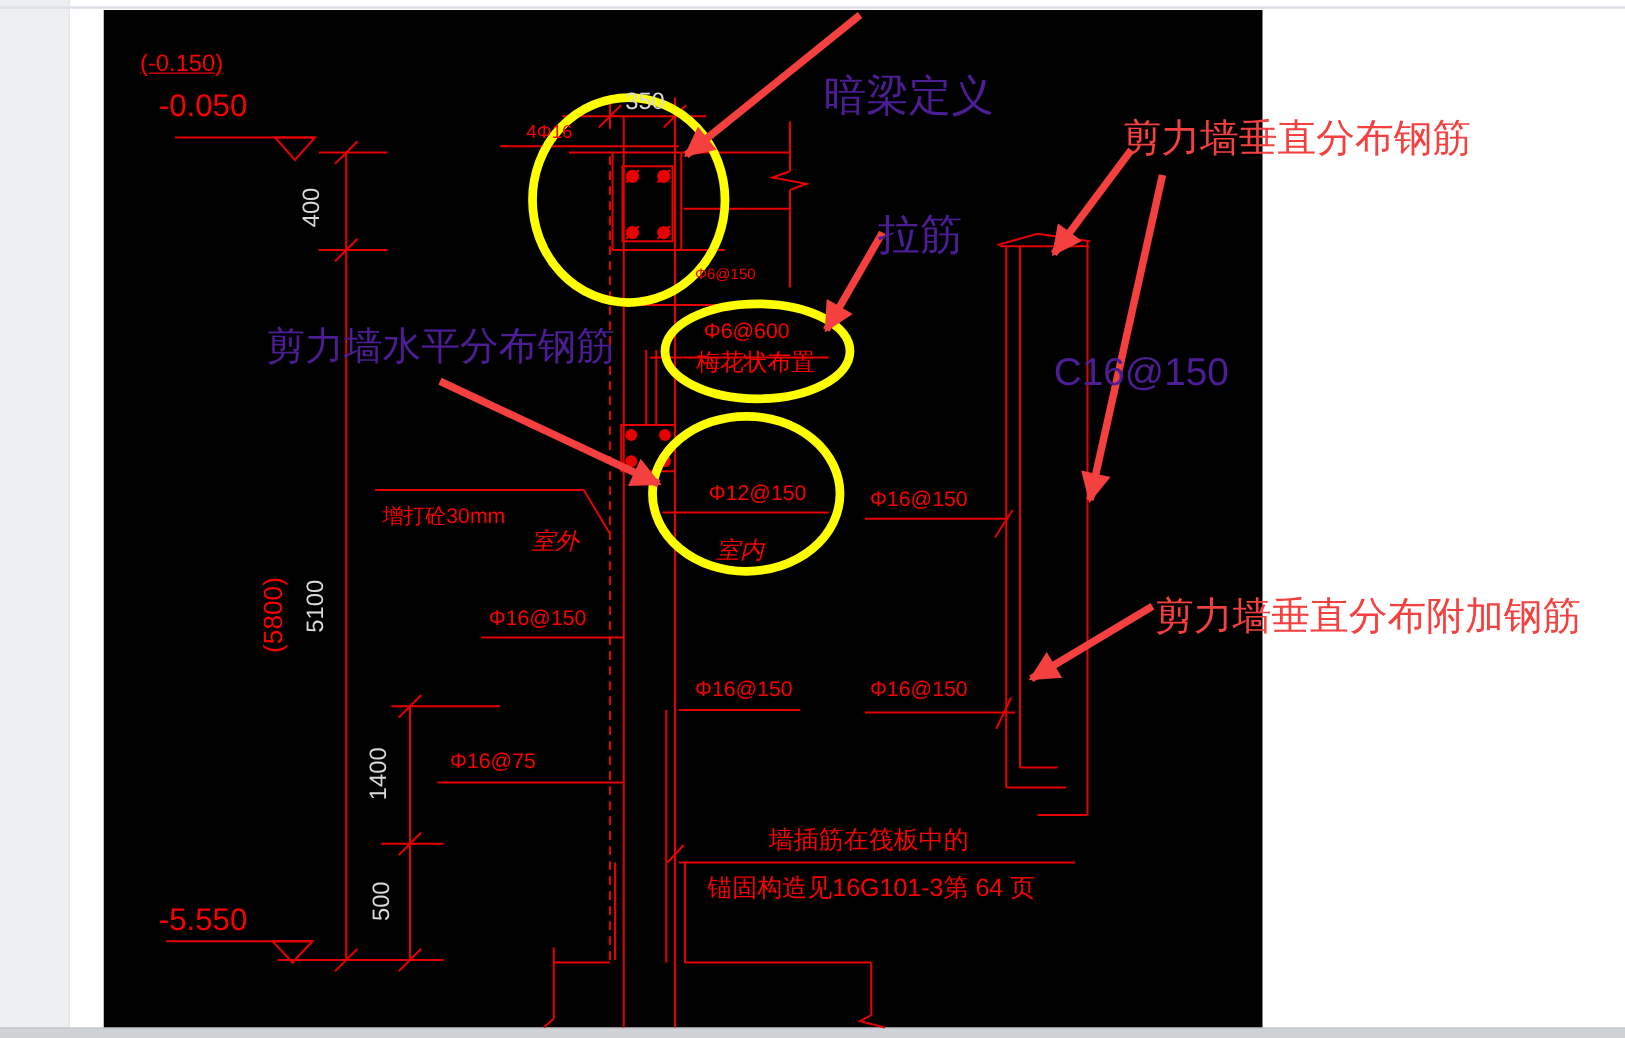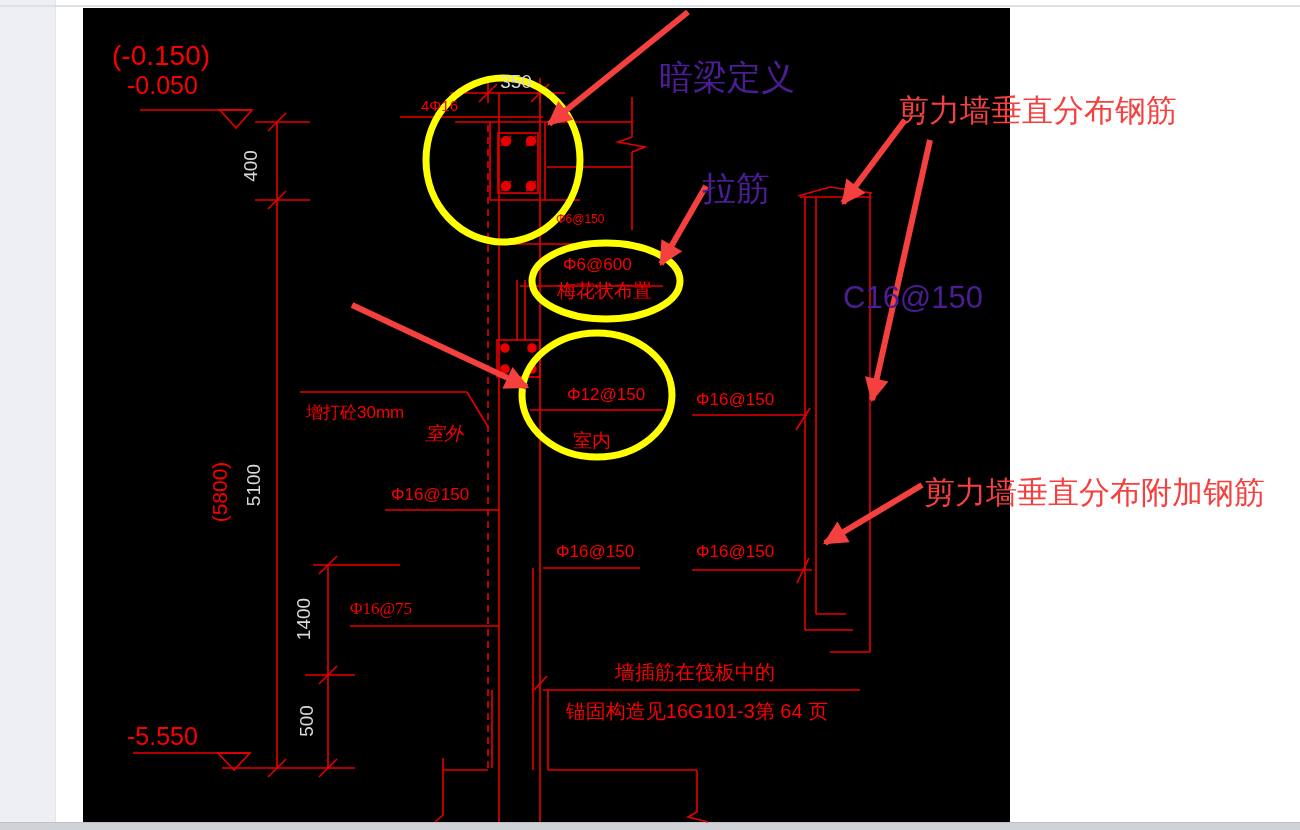--- a/index.html
+++ b/index.html
@@ -134,45 +134,46 @@
     <g stroke="#f4403e" stroke-width="6" fill="none">
       <path d="M688,12 L549,124" marker-end="url(#ah)"></path>
       <path d="M706,186 L661,264" marker-end="url(#ah)"></path>
       <path d="M905,120 L843,203" marker-end="url(#ah)"></path>
       <path d="M930,140 L872,400" marker-end="url(#ah)"></path>
       <path d="M352,305 L527,387" marker-end="url(#ah)"></path>
       <path d="M922,485 L825,543" marker-end="url(#ah)"></path>
     </g>
   </svg>
 
-  <div class="t cadred" style="left:112px;top:42px;font-size:28px;">(-0.150)</div>
+  <div class="t cadred" style="left:112px;top:42px;font-size:19px;text-decoration:underline;">(-0.150)</div>
   <div class="t cadred" style="left:127px;top:73px;font-size:25px;">-0.050</div>
   <div class="t cadred" style="left:127px;top:724px;font-size:25px;">-5.550</div>
   <div class="t cadwhite ctr" style="left:516px;top:54px;font-size:19px;margin-top:18px;">350</div>
   <div class="t cadwhite rot" style="left:250px;top:166px;font-size:19px;">400</div>
   <div class="t cadred rot" style="left:219px;top:492px;font-size:21px;">(5800)</div>
   <div class="t cadwhite rot" style="left:253px;top:485px;font-size:19px;">5100</div>
   <div class="t cadwhite rot" style="left:303px;top:619px;font-size:19px;">1400</div>
   <div class="t cadwhite rot" style="left:306px;top:721px;font-size:19px;">500</div>
 
   <div class="t cadred" style="left:421px;top:98px;font-size:15px;">4Φ16</div>
   <div class="t cadred" style="left:556px;top:213px;font-size:12px;">Φ6@150</div>
   <div class="t cadred" style="left:563px;top:256px;font-size:17px;">Φ6@600</div>
   <div class="t cadred" style="left:557px;top:281px;font-size:19px;">梅花状布置</div>
   <div class="t cadred" style="left:306px;top:364px;font-size:17px;margin-top:40px;">增打砼30mm</div>
   <div class="t cadred" style="left:425px;top:424px;font-size:19px;font-style:italic;">室外</div>
   <div class="t cadred" style="left:567px;top:386px;font-size:17px;">Φ12@150</div>
-  <div class="t cadred" style="left:573px;top:431px;font-size:19px;text-align:right;">室内</div>
+  <div class="t cadred" style="left:573px;top:431px;font-size:19px;font-style:italic;text-align:right;">室内</div>
   <div class="t cadred" style="left:696px;top:391px;font-size:17px;">Φ16@150</div>
   <div class="t cadred" style="left:391px;top:486px;font-size:17px;">Φ16@150</div>
-  <div class="t cadred" style="left:350px;top:600px;font-size:17px;font-family:Liberation Serif, serif;">Φ16@75</div>
+  <div class="t cadred" style="left:360px;top:600px;font-size:17px;">Φ16@75</div>
   <div class="t cadred" style="left:556px;top:543px;font-size:17px;">Φ16@150</div>
   <div class="t cadred" style="left:696px;top:543px;font-size:17px;">Φ16@150</div>
   <div class="t cadred ctr" style="left:695px;top:662px;font-size:20px;">墙插筋在筏板中的</div>
   <div class="t cadred ctr" style="left:697px;top:701px;font-size:20px;">锚固构造见16G101-3第 64 页</div>
 
   <div class="t yel" style="left:659px;top:60px;font-size:34px;">暗梁定义</div>
   <div class="t yel" style="left:702px;top:171px;font-size:34px;">拉筋</div>
+  <div class="t yel" style="left:213px;top:261px;font-size:31px;">剪力墙水平分布钢筋</div>
   <div class="t yel" style="left:843px;top:282px;font-size:31px;text-align:center;">C16@150</div>
 
   <div class="t annred" style="left:924px;top:477px;font-size:31px;">剪力墙垂直分布附加钢筋</div>
   <div class="t annred" style="left:898px;top:95px;font-size:31px;">剪力墙垂直分布钢筋</div>
 </div>
 
 </body></html>

